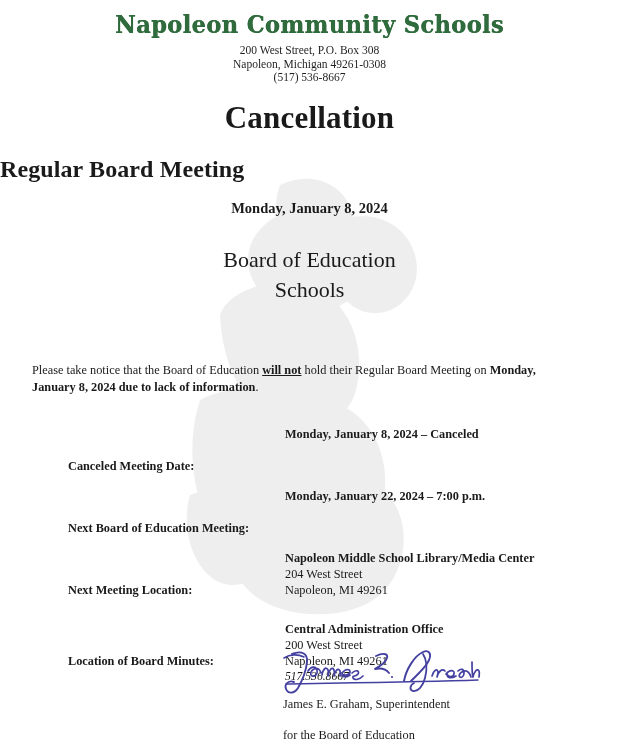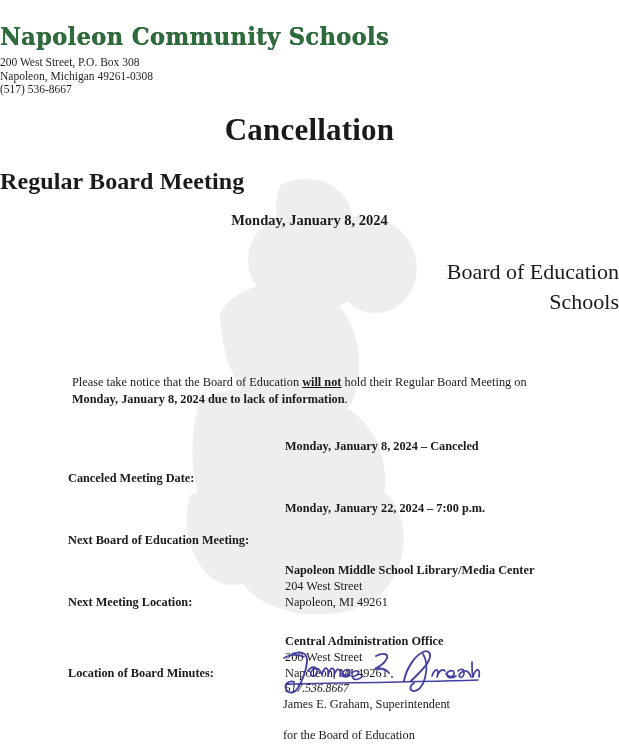--- a/index.html
+++ b/index.html
@@ -39,22 +39,22 @@
   }
   .watermark svg { display: block; width: 100%; height: 100%; }
 
   .content {
     position: relative;
     z-index: 1;
   }
 
   
   .letterhead {
-    text-align: left;
-    padding-top: 24px;
+    text-align: center;
+    padding-top: 12px;
   }
   .school-name {
     font-family: "DejaVu Serif", "Liberation Serif", serif;
     font-weight: 700;
     font-size: 25px;
     line-height: 1;
     color: #2f6b3c;
     letter-spacing: 0.4px;
     font-stretch: condensed;
     text-shadow: 0.4px 0 0 #2f6b3c;
@@ -85,31 +85,31 @@
   .title-date {
     text-align: center;
     font-weight: 700;
     font-size: 14.5px;
     line-height: 1;
     margin-top: 9px;
   }
 
   
   .board-block {
-    text-align: right;
+    text-align: center;
     font-size: 22px;
     line-height: 30px;
     font-weight: 400;
     margin-top: 30px;
   }
 
   
   .notice {
     margin: 57px 0 0 0;
-    padding: 0 70px 0 72px;
+    padding: 0 70px 0 32px;
     font-size: 12.3px;
     line-height: 17px;
     text-align: left;
   }
   .notice b { font-weight: 700; }
   .notice .emph {
     font-weight: 700;
     text-decoration: underline;
   }
 

